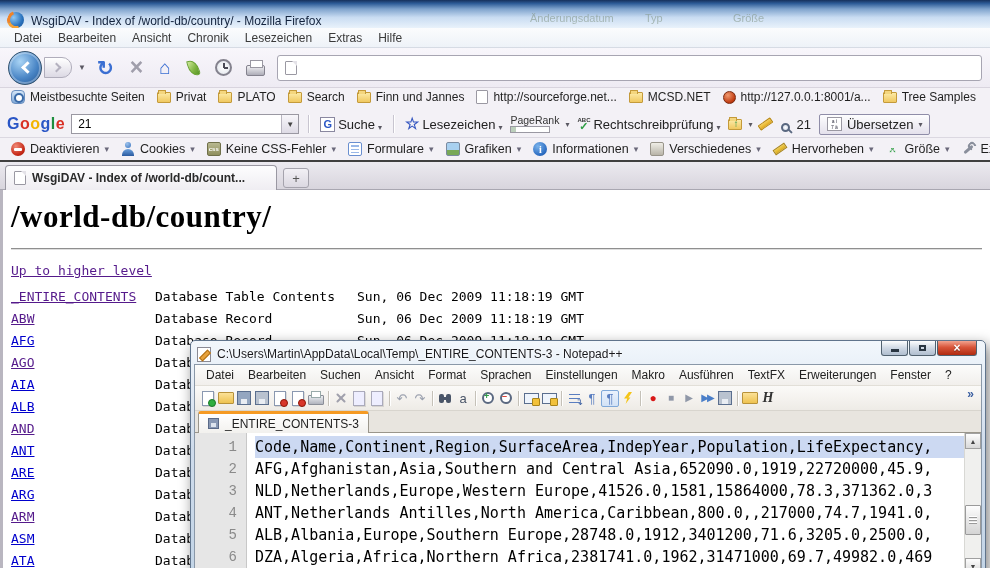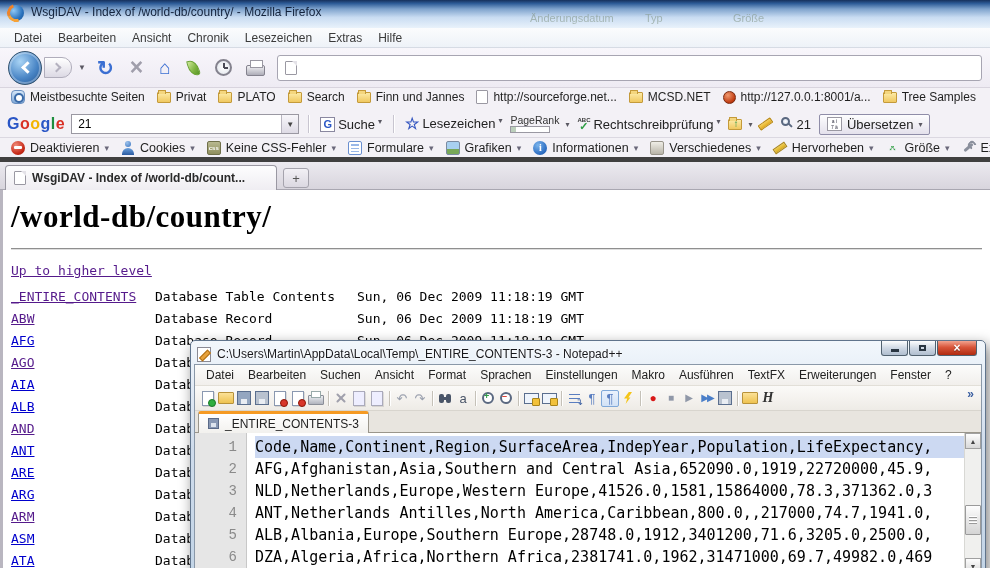--- a/index.html
+++ b/index.html
@@ -3,21 +3,21 @@
 <meta charset="utf-8">
 <style>
   * { margin:0; padding:0; box-sizing:border-box; }
   html,body { width:990px; height:568px; overflow:hidden; }
   body { position:relative; font-family:"Liberation Sans",sans-serif; background:#fff; }
 
   
   .titlebar { position:absolute; left:0; top:0; width:990px; height:28px;
     background:linear-gradient(180deg,#1c3c6e 0%,#2c5documentElement 0%,#2c5a96 10%,#7fa3cd 32%,#c9dcf2 62%,#e9f2fb 100%);
     background:linear-gradient(180deg,#16305c 0%,#2c5a96 12%,#7fa3cd 32%,#c9dcf2 62%,#e9f2fb 100%);
-    display:flex; align-items:flex-start; padding:5px 6px 0 8px; gap:7px; }
+    display:flex; align-items:flex-end; padding:5px 6px 0 8px; gap:7px; }
   .ff-logo { width:16px; height:16px; border-radius:50%; flex:none; position:relative;
     background:radial-gradient(circle at 35% 35%,#8ec8f5,#2a72bd 60%,#174f8f); }
   .ff-logo::after { content:""; position:absolute; inset:-1px; border-radius:50%;
     border:3px solid transparent; border-left-color:#ef8329; border-bottom-color:#f6a237;
     transform:rotate(25deg); }
   .win-title { font-size:12px; color:#13233d; white-space:nowrap; }
   .ghost { position:absolute; top:12px; font-size:11px; color:#7e907f; opacity:.55; }
 
   .menubar { position:absolute; left:0; top:28px; width:990px; height:20px;
     background:linear-gradient(#fbfcfd,#eef2f8); border-bottom:1px solid #d6dbe4;
@@ -81,21 +81,21 @@
 
   .gbar { position:absolute; left:0; top:111px; width:990px; height:27px; background:#f3f1f6;
     border-bottom:1px solid #dbd8e1; display:flex; align-items:center; padding:0 7px; gap:6px;
     white-space:nowrap; overflow:hidden; }
   .glogo { font-size:16px; font-weight:bold; letter-spacing:.5px; }
   .gsearch { width:228px; height:20px; background:#fff; border:1px solid #9a98a2; display:flex; }
   .gsearch input { flex:1; border:none; outline:none; font-size:12px; padding:0 6px; background:transparent; }
   .gsearch .dd { width:17px; background:linear-gradient(#f7f6fa,#dedbe5); border-left:1px solid #b8b5c0;
     display:flex; align-items:center; justify-content:center; font-size:8px; color:#444; }
   .vsep { width:1px; height:18px; background:#c8c5d0; box-shadow:1px 0 0 #fff; margin:0 3px; flex:none; }
-  .gitem { display:inline-flex; align-items:flex-start; gap:3px; font-size:13px; color:#222; padding:0 2px; }
+  .gitem { display:inline-flex; align-items:flex-end; gap:3px; font-size:13px; color:#222; padding:0 2px; }
   .ic-g { width:15px; height:15px; background:#fff; border:1px solid #8a88a0; display:flex;
     align-items:center; justify-content:center; }
   .ic-g::after { content:"G"; color:#2a56c6; font-weight:bold; font-size:11px; }
   .ic-star { color:#3557c0; font-size:16px; font-weight:bold; line-height:1; }
   .pr { display:flex; flex-direction:column; align-items:flex-start; line-height:1; gap:1px; }
   .pr-t { font-size:10.5px; color:#333; }
   .pr-b { width:40px; height:7px; border:1px solid #9a98a2;
     background:linear-gradient(90deg,#bccfbc 0,#bccfbc 12%,#fff 12%); }
   .ic-abc { display:flex; flex-direction:column; align-items:center; line-height:1; }
   .ic-abc::before { content:"ABC"; font-size:6px; font-weight:bold; color:#333; }
@@ -110,21 +110,21 @@
   .ic-mag::after { content:""; position:absolute; width:6px; height:2px; background:#5a6880;
     transform:rotate(45deg); right:-5px; bottom:-2px; border-radius:1px; }
   .btn-translate { display:inline-flex; align-items:center; gap:5px; border:1px solid #8f8da8;
     border-radius:2px; padding:2px 7px; background:linear-gradient(#fdfdfe,#e4e1ec);
     font-size:13px; color:#222; }
   .ic-tr { width:15px; height:14px; border:1px solid #9a98a2; background:#fff; display:flex;
     align-items:center; justify-content:center; }
   .ic-tr::after { content:"a í\A 7 ä"; white-space:pre; font-size:5px; line-height:6px; color:#334; text-align:center; }
 
   .wdbar { position:absolute; left:0; top:138px; width:990px; height:24px; background:#f3f1f6;
-    border-bottom:5px solid #404040; display:flex; align-items:center; padding:0 6px; gap:2px;
+    border-bottom:2px solid #404040; display:flex; align-items:center; padding:0 6px; gap:2px;
     white-space:nowrap; overflow:hidden; }
   .wd { display:inline-flex; align-items:center; gap:5px; padding:2px 5px; font-size:12.5px; color:#1f1f1f; }
   .wd .caret { font-size:9px; color:#6a687a; }
   .wd-ic { width:14px; height:14px; position:relative; display:inline-flex; align-items:center;
     justify-content:center; border-radius:2px; flex:none; }
   .ic-disable { border-radius:50%; background:radial-gradient(circle at 35% 30%,#f08a78,#c62817 65%,#8e1505); }
   .ic-disable::after { content:""; width:8px; height:3px; background:#fff; border-radius:1px; }
   .ic-cookies::before { content:""; position:absolute; top:0; left:4px; width:6px; height:6px;
     border-radius:50%; background:radial-gradient(circle at 35% 30%,#9cc2ec,#3a74c0); }
   .ic-cookies::after { content:""; position:absolute; bottom:0; left:1px; width:12px; height:7px;

